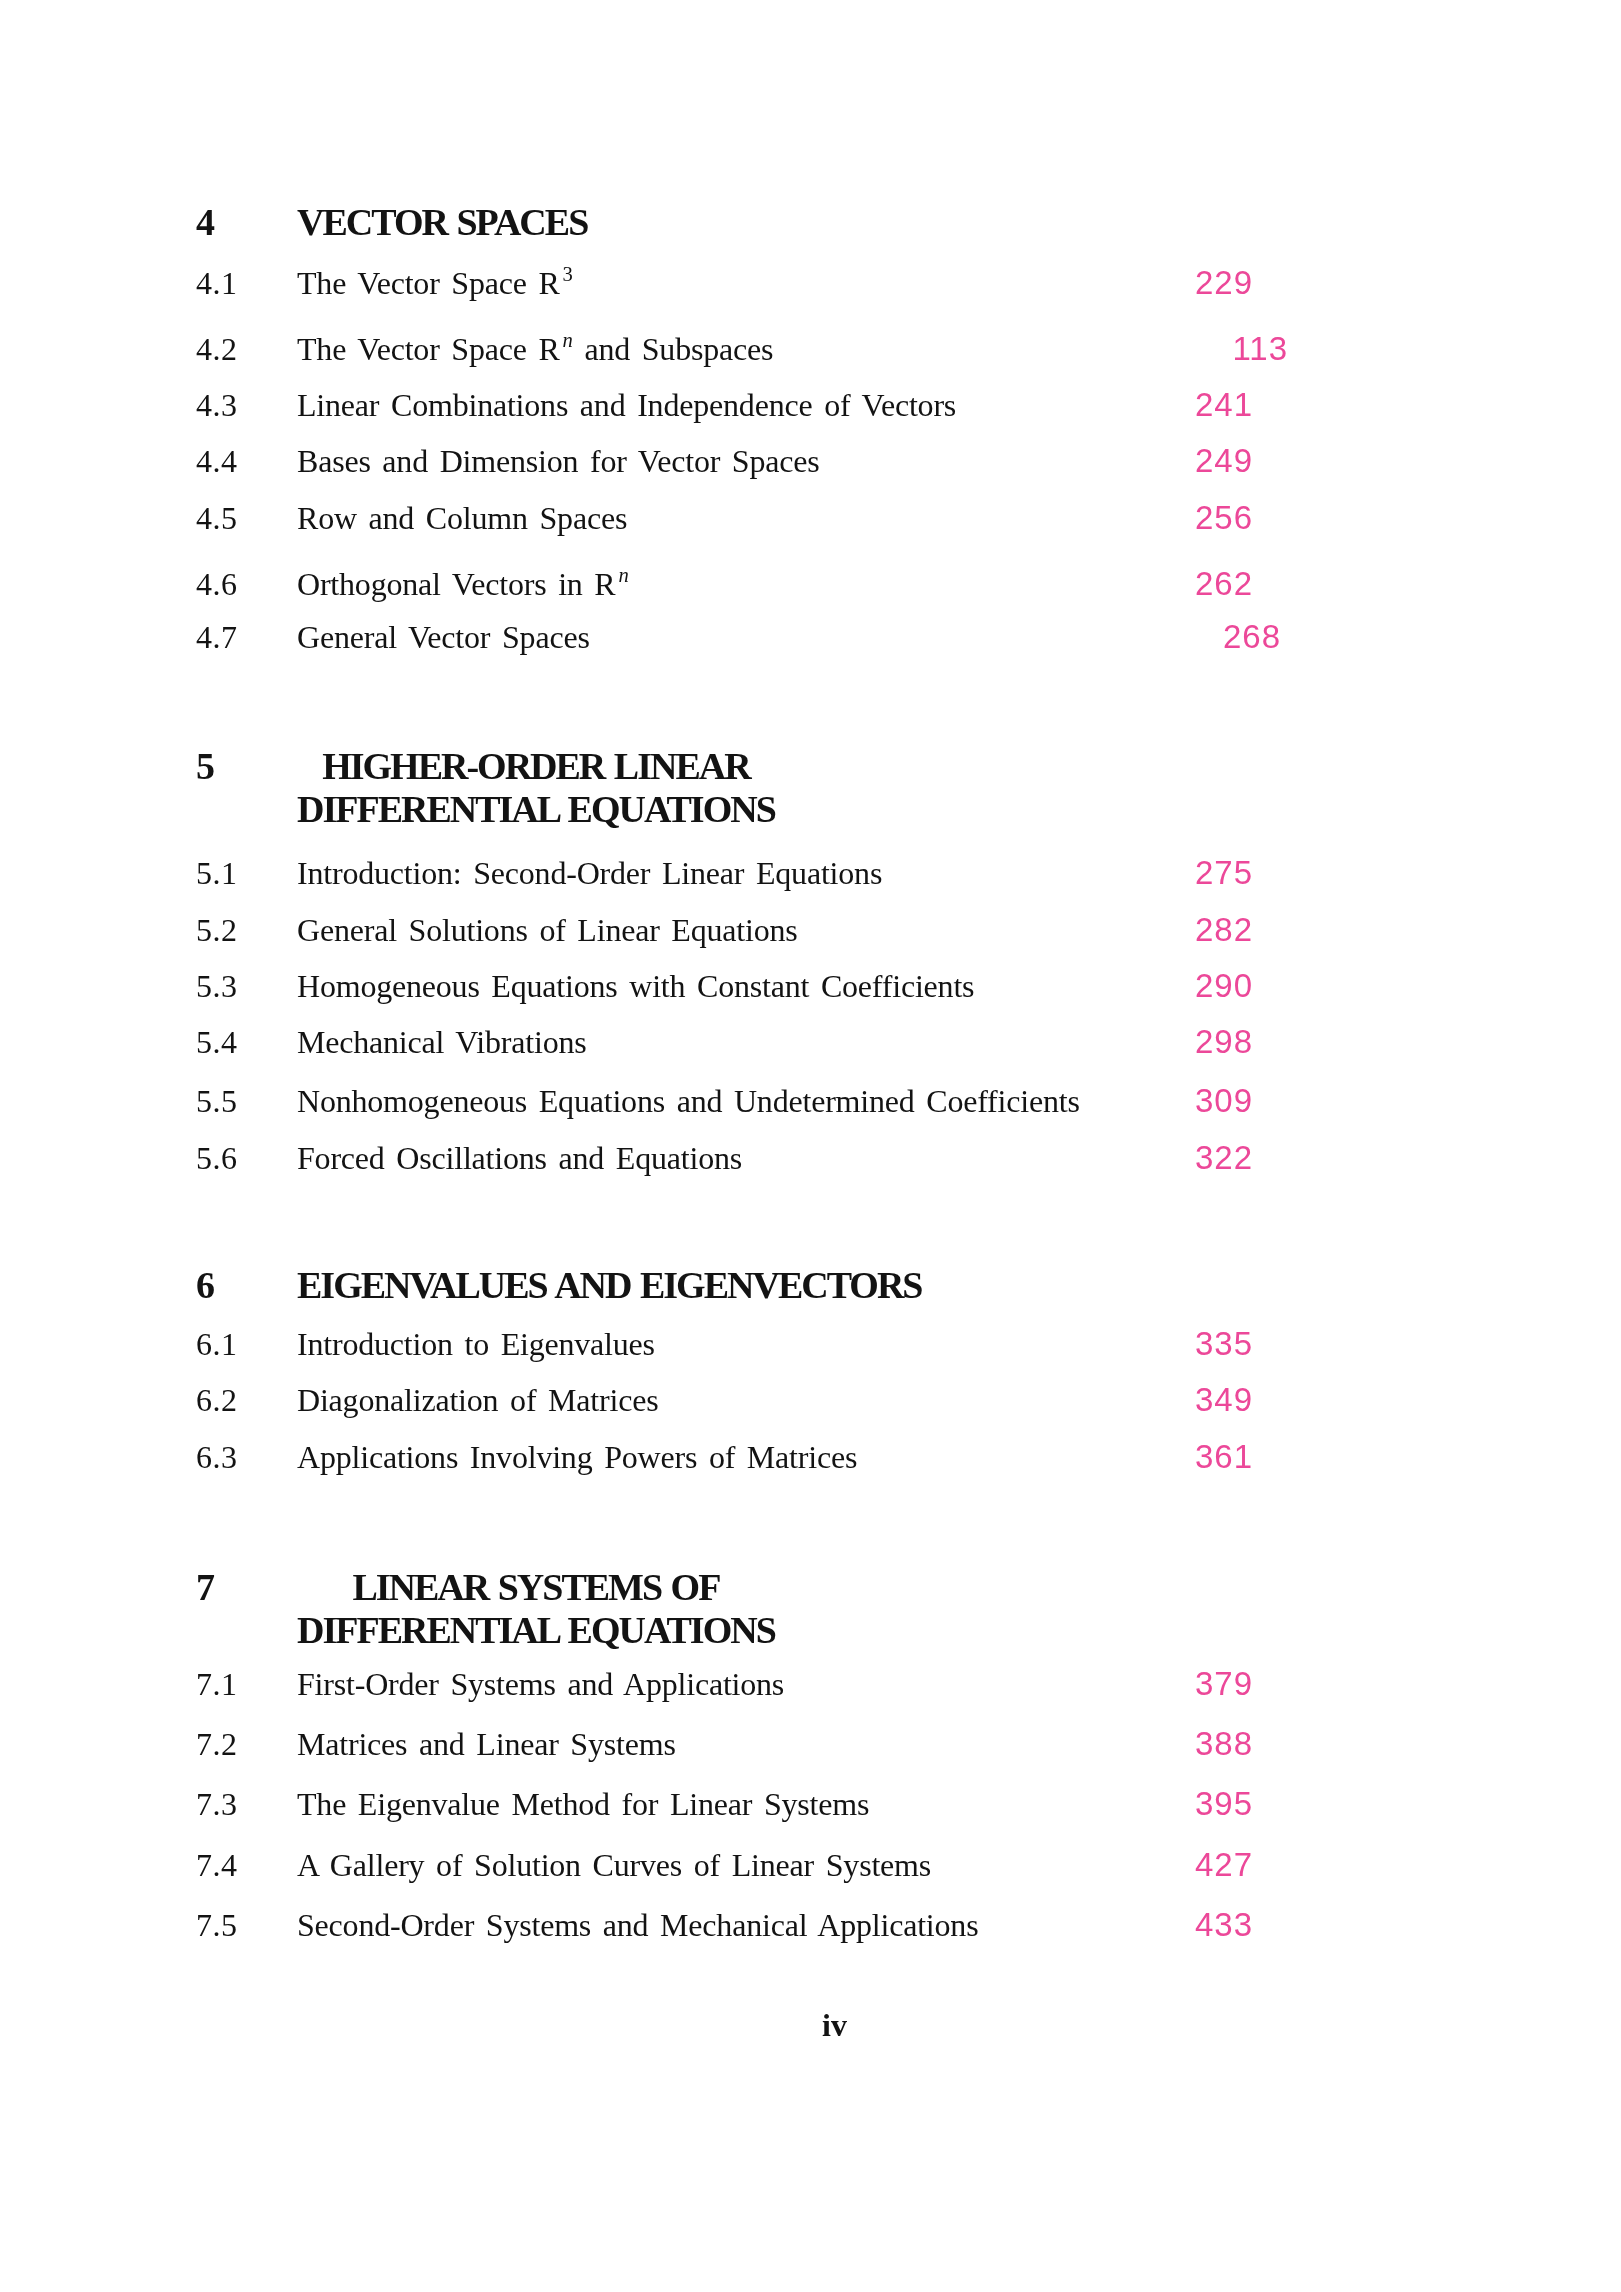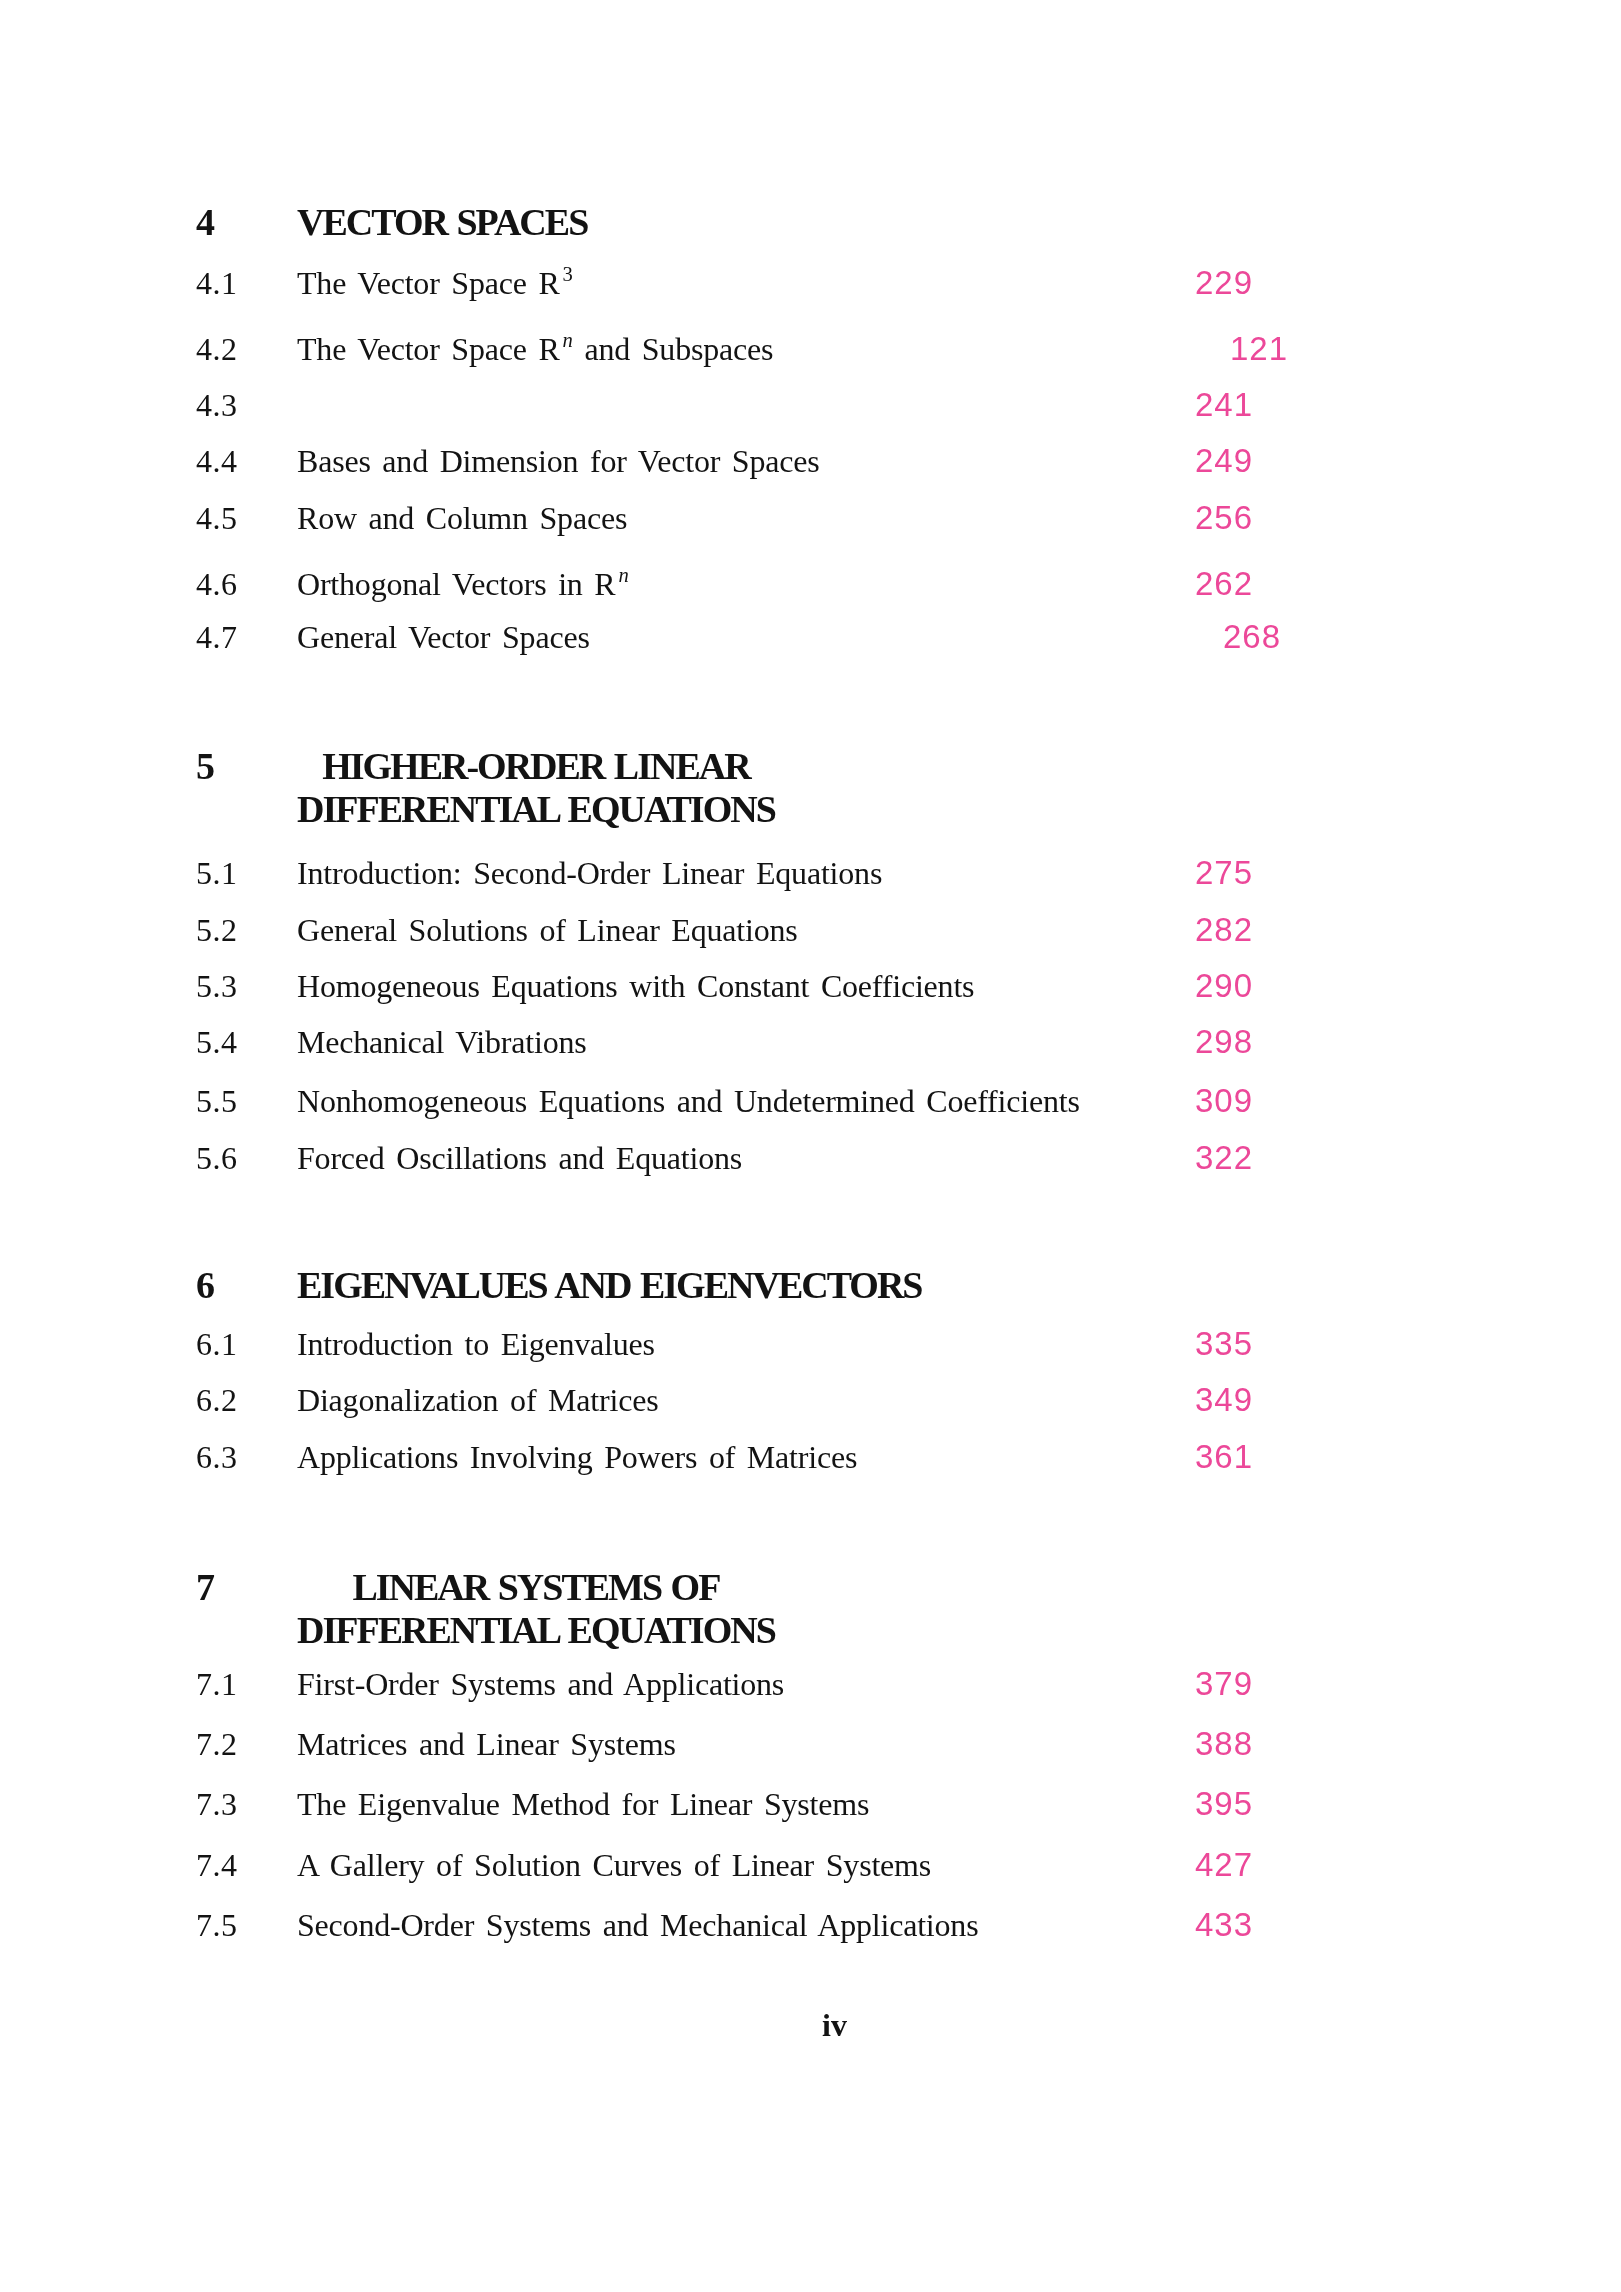--- a/index.html
+++ b/index.html
@@ -107,24 +107,25 @@
         </span>
       </div>
       <div class="sec-row" style="top: 264px;">
         <span class="sec-num">4.1</span>
         <span class="sec-title"><span>The Vector Space R</span><span class="sup">3</span></span>
         <span class="sec-page">229</span>
       </div>
       <div class="sec-row" style="top: 330px; padding-left: 35px;">
         <span class="sec-num">4.2</span>
         <span class="sec-title"><span>The Vector Space R</span><span class="sup it">n</span><span> and Subspaces</span></span>
-        <span class="sec-page">121</span>
+        <span class="sec-page">113</span>
       </div>
       <div class="sec-row" style="top: 386px;">
         <span class="sec-num">4.3</span>
+        <span class="sec-title"><span>Linear Combinations and Independence of Vectors</span></span>
         <span class="sec-page">241</span>
       </div>
       <div class="sec-row" style="top: 442px;">
         <span class="sec-num">4.4</span>
         <span class="sec-title"><span>Bases and Dimension for Vector Spaces</span></span>
         <span class="sec-page">249</span>
       </div>
       <div class="sec-row" style="top: 499px;">
         <span class="sec-num">4.5</span>
         <span class="sec-title"><span>Row and Column Spaces</span></span>

